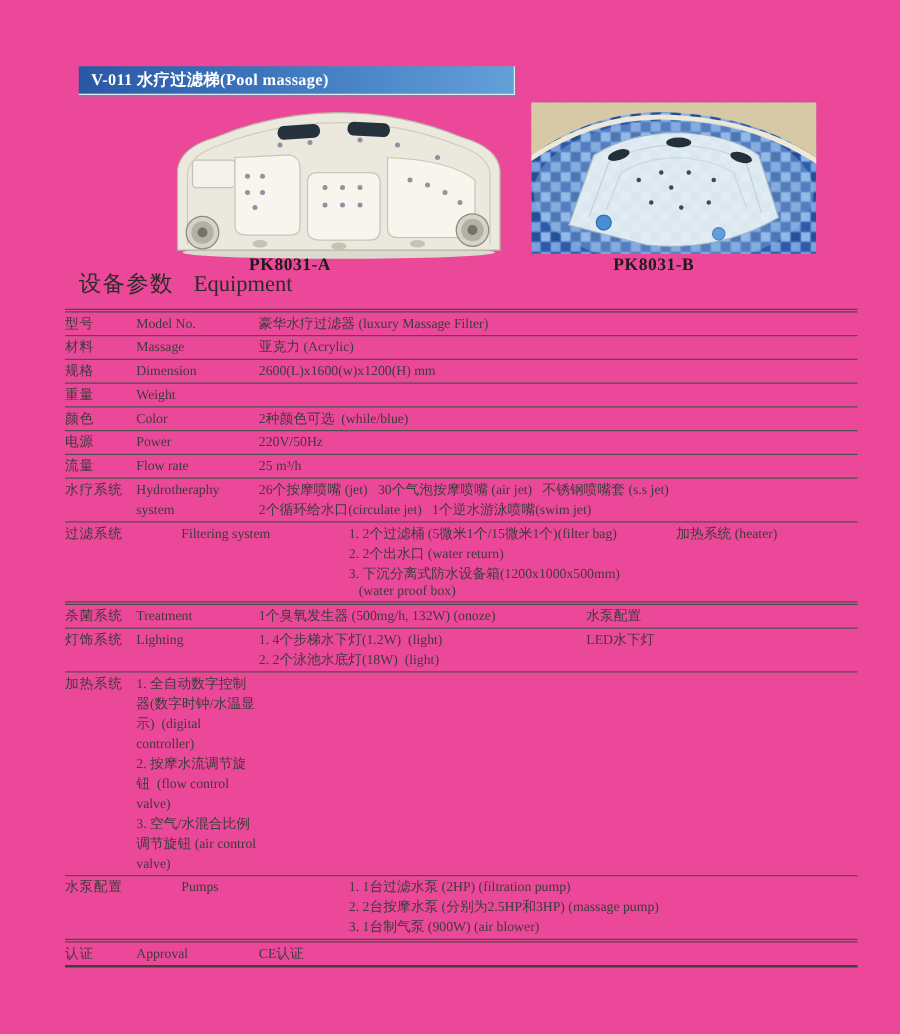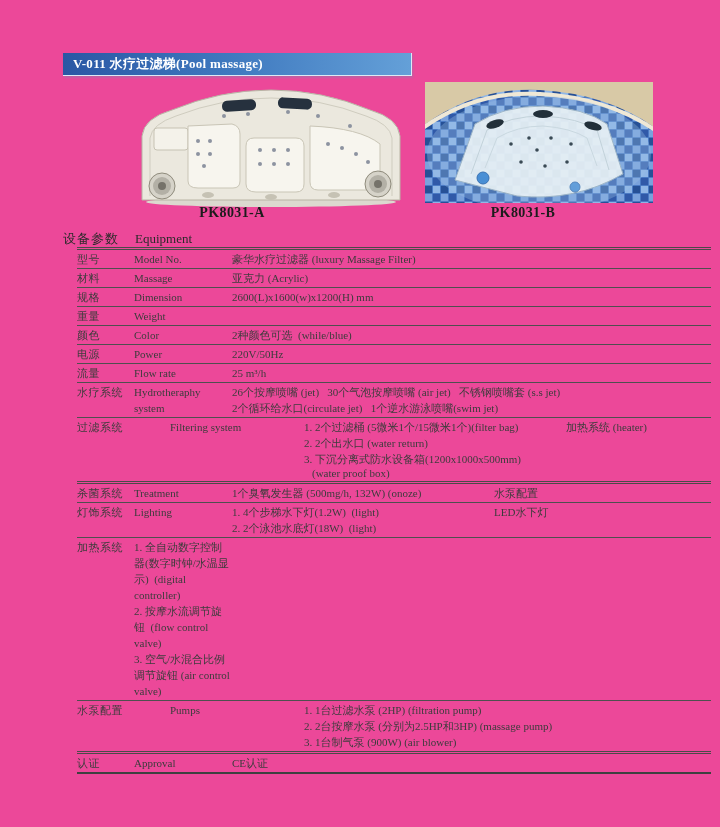--- a/index.html
+++ b/index.html
@@ -20,26 +20,26 @@
     white-space:nowrap;
   }
   
   .fig{position:absolute;}
   .fig svg{display:block;}
   .prod-label{
     position:absolute;font-size:14px;font-weight:bold;color:#1c1c1c;
     width:150px;text-align:center;letter-spacing:.4px;
   }
   
-  .equip-heading{position:absolute;left:63px;top:230px;font-size:13px;color:#2b2b2b;}
+  .equip-heading{position:absolute;left:63px;top:215px;font-size:18px;color:#2b2b2b;}
   .equip-heading .cn{letter-spacing:1px;}
   .equip-heading .en{margin-left:16px;}
   
   .equip-table{
-    position:absolute;left:77px;top:247px;width:634px;
+    position:absolute;left:52px;top:247px;width:634px;
     border-top:3px double #4a4a4a;font-size:11px;color:#3c3c3c;
   }
   .row{
     display:grid;grid-template-columns:57px 98px 1fr;
     border-bottom:1px solid #4f4f4f;padding:1px 0 1px 0;min-height:15px;
   }
   .row.dbl{border-bottom:3px double #4a4a4a;gap:36px;}
   .row.last{border-bottom:2px solid #3f3f3f;}
   .c1{line-height:16px;letter-spacing:.5px;}
   .c2{line-height:16px;white-space:pre-line;}

